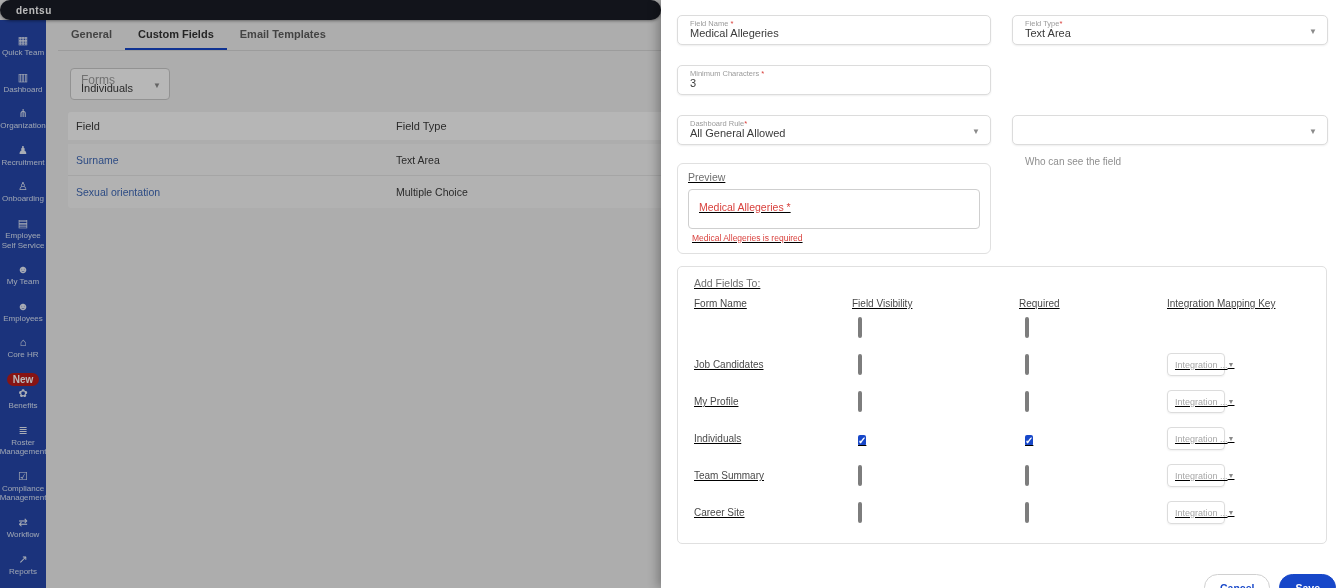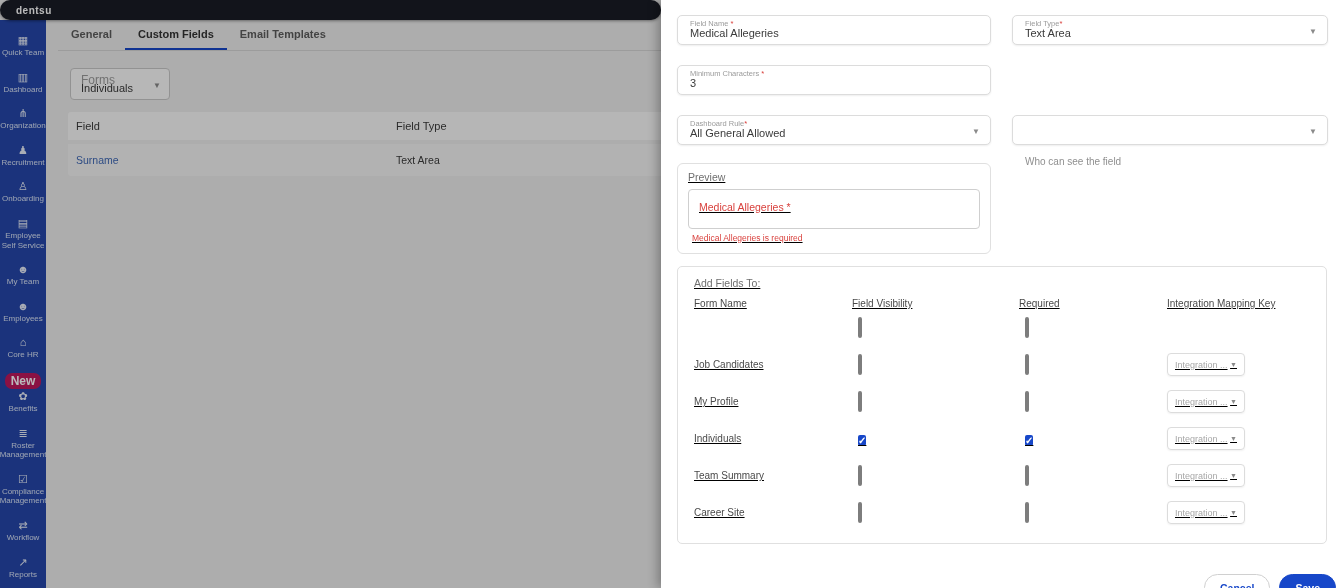--- a/index.html
+++ b/index.html
@@ -6,21 +6,21 @@
   html,body { width:1344px; height:588px; background:#dcdcdc; font-family:"Liberation Sans", sans-serif; }
   .screen { position:relative; width:1344px; height:588px; overflow:hidden; background:#ededed; }
 
   
   .left-pane { position:absolute; left:0; top:0; width:661px; height:588px; overflow:hidden; background:#ededed; }
   .topbar { position:absolute; left:0; top:0; width:661px; height:20px; background:#191c26; display:flex; align-items:center; padding-left:16px; z-index:2; box-shadow:0 1px 3px rgba(0,0,0,.4);border-radius:10px; }
   .logo { color:#ffffff; font-size:10px; font-weight:bold; letter-spacing:.5px; }
 
   .sidebar { position:absolute; left:0; top:20px; width:46px; height:568px; background:#2547ab; overflow:hidden; display:flex; flex-direction:column; align-items:center; padding-top:14px; gap:13px; }
   .side-item { display:flex; flex-direction:column; align-items:center; width:46px; cursor:pointer; }
-  .side-item .badge { background:#be185d; color:#fff; font-size:12px; font-weight:bold; border-radius:7px; padding:1px 6px; margin-bottom:1px; }
+  .side-item .badge { background:#b91c1c; color:#fff; font-size:10px; font-weight:bold; border-radius:7px; padding:1px 6px; margin-bottom:1px; }
   .side-item .s-icon { color:#e8edf9; font-size:11px; line-height:12px; }
   .side-item .s-label { color:#d7e0f4; font-size:8px; line-height:1.2; text-align:center; margin-top:2px; }
 
   .content { position:absolute; left:46px; top:20px; width:615px; height:568px; background:#ededed; }
   .tabs { display:flex; margin-left:12px; border-bottom:1px solid #d6d6d6; width:603px; height:31px; align-items:stretch; }
   .tab { padding:0 13px; display:flex; align-items:center; font-size:11px; font-weight:bold; color:#5d5d5d; border-bottom:2px solid transparent; cursor:pointer; }
   .tab.active { color:#333333; border-bottom-color:#1747c9; }
 
   .forms-select { position:relative; margin:17px 0 0 24px; width:100px; height:32px; background:#fbfbfb; border:1px solid #c9c9c9; border-radius:4px; cursor:pointer; }
   .forms-select .flabel { position:absolute; top:4px; left:10px; font-size:12px; color:#9b9b9b; }
@@ -60,21 +60,21 @@
   .p-error { font-size:8.5px; color:#d9413d; margin:4px 0 0 4px; }
 
   .addfields { width:650px; border:1px solid #e0e0e0; border-radius:5px; padding:10px 16px 12px 16px; }
   .af-title { font-size:10.5px; color:#6f6f6f; }
   .af-grid { display:grid; grid-template-columns:158px 167px 148px auto; align-items:center; }
   .af-head { margin-top:9px; font-size:10px; color:#4a4a4a; }
   .af-row { height:37px; }
   .af-name { font-size:10px; color:#4a4a4a; }
   .cb { width:13px; height:13px; border:2px solid #7d7d7d; border-radius:2px; margin-left:6px; cursor:pointer; background:#fff; }
   .cb.checked { border:none; background:#1747c9; color:#fff; font-size:10px; font-weight:bold; line-height:13px; text-align:center; }
-  .int-dd { width:78px; height:23px; border:1px solid #dcdcdc; border-radius:4px; box-shadow:0 1px 2px rgba(0,0,0,.06); display:flex; align-items:center; justify-content:space-between; padding:0 7px; cursor:pointer; }
+  .int-dd { width:58px; height:23px; border:1px solid #dcdcdc; border-radius:4px; box-shadow:0 1px 2px rgba(0,0,0,.06); display:flex; align-items:center; justify-content:space-between; padding:0 7px; cursor:pointer; }
   .int-dd .int-txt { font-size:9px; color:#a7a7a7; white-space:nowrap; }
   .int-dd .arrow { font-size:7px; color:#8a8a8a; }
 
   .modal-footer { position:absolute; top:574px; right:8px; display:flex; gap:9px; }
   .btn { height:27px; border-radius:14px; font-size:10.5px; font-weight:bold; padding:0 15px; display:flex; align-items:center; cursor:pointer; font-family:"Liberation Sans", sans-serif; }
   .btn-cancel { background:#ffffff; border:1px solid #d0d0d0; color:#1747c9; }
   .btn-save { background:#1747c9; border:1px solid #1747c9; color:#ffffff; }
 </style>
 </head>
 <body>
@@ -197,20 +197,24 @@
         <div class="thead">
           <span>Field</span>
           <span>Field Type</span>
         </div>
         <div class="tbody">
   <div class="trow">
     <span class="cell-link">Surname</span>
     <span class="cell-text">Text Area</span>
   </div>
 
+  <div class="trow">
+    <span class="cell-link">Sexual orientation</span>
+    <span class="cell-text">Multiple Choice</span>
+  </div>
 </div>
       </div>
     </div>
 
     <div class="backdrop"></div>
   </div>
 
   <aside class="modal">
 
     <div class="modal-body">

